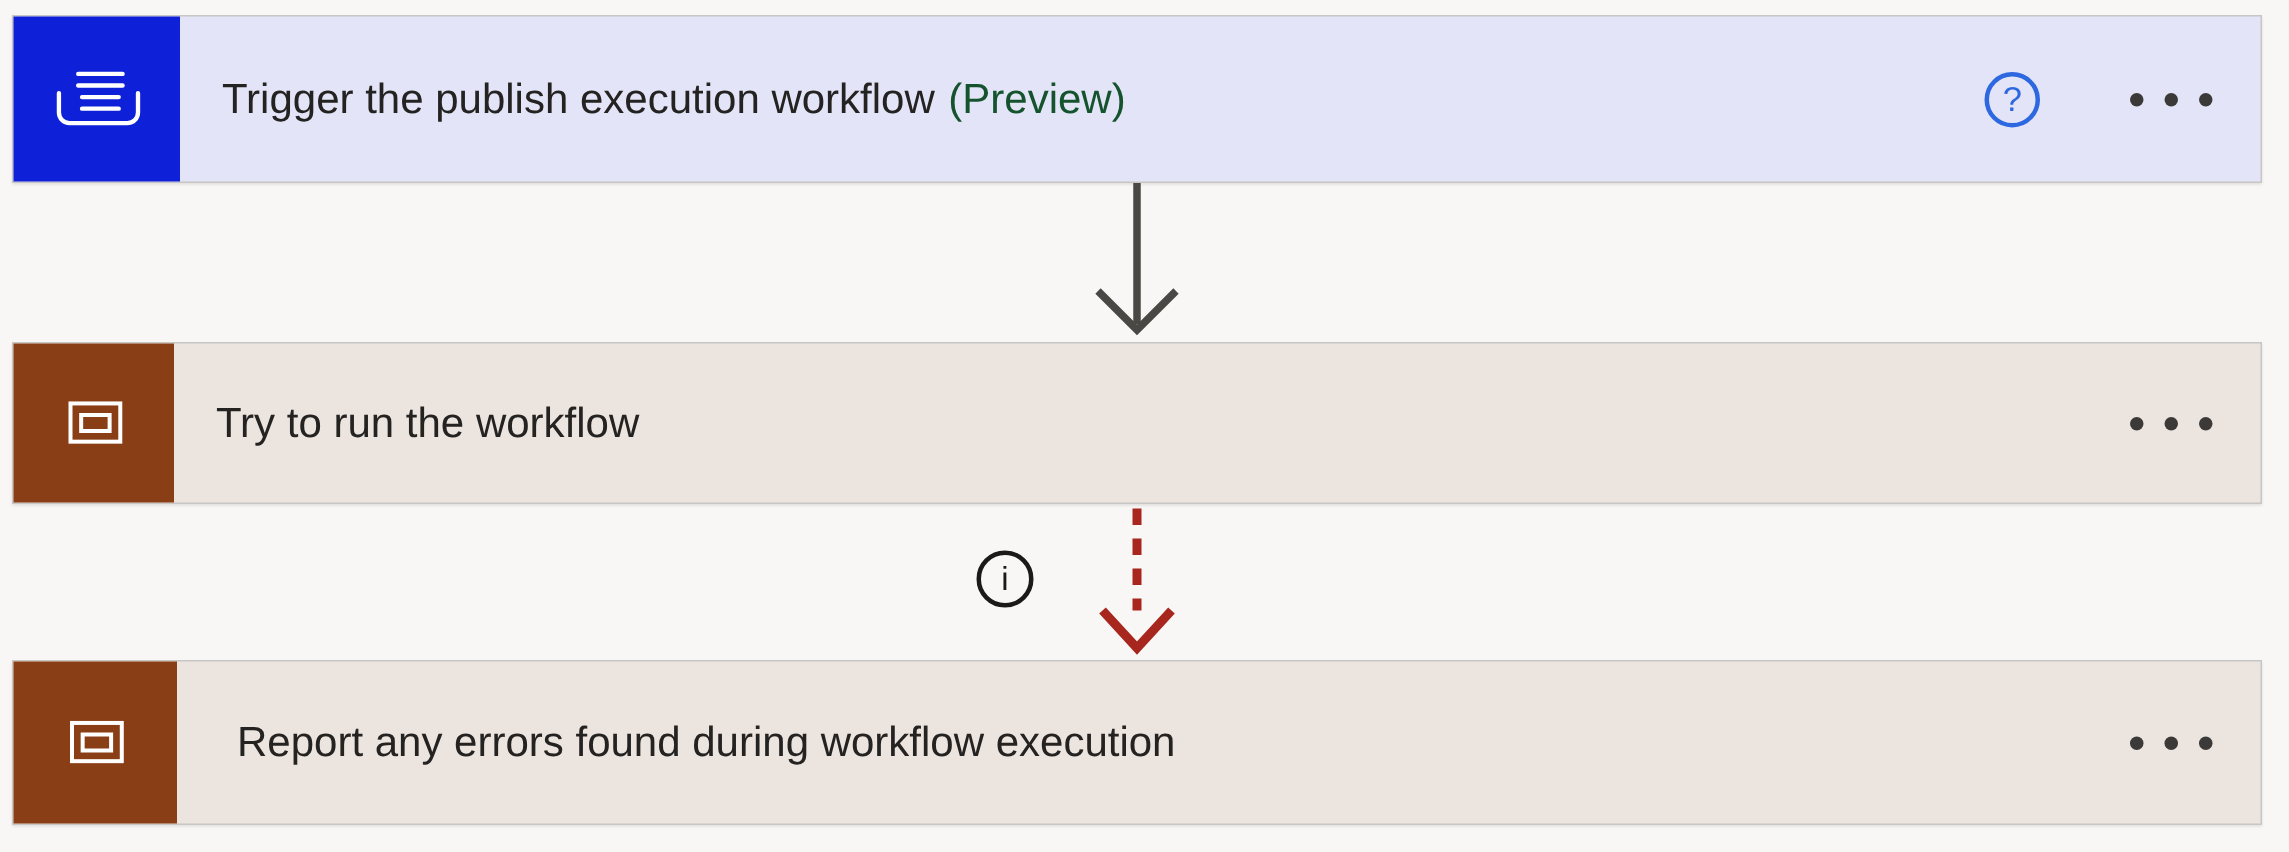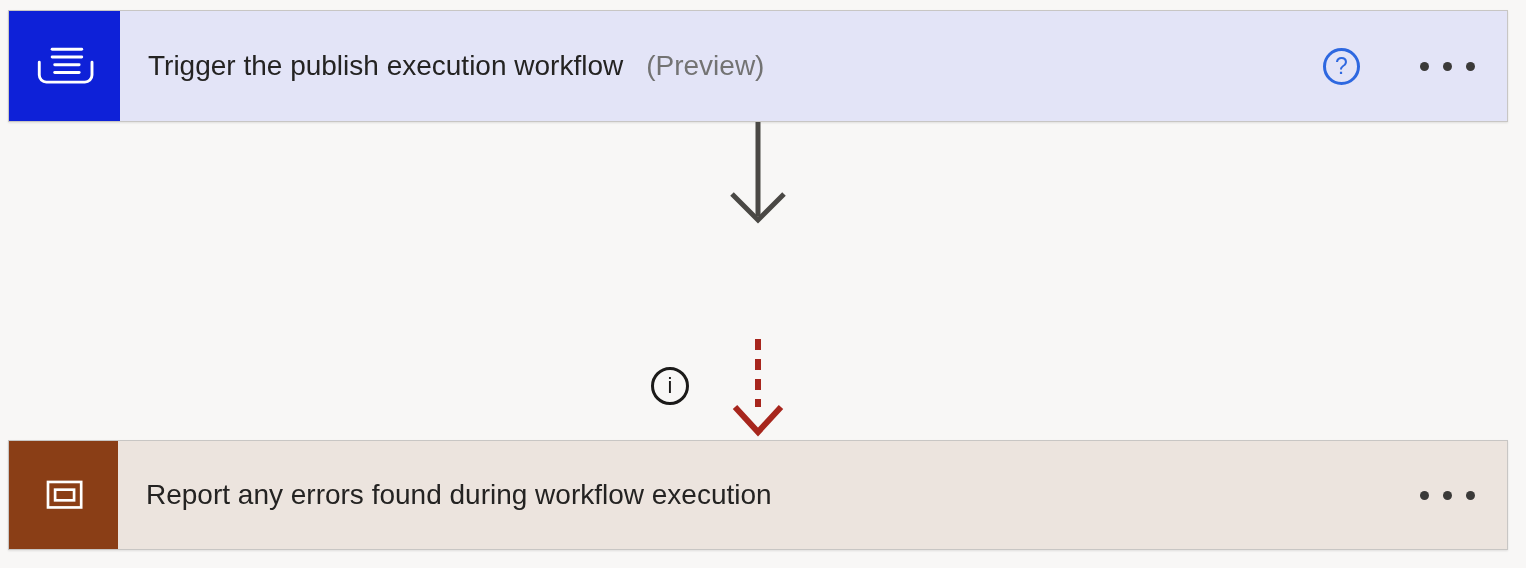--- a/index.html
+++ b/index.html
@@ -17,21 +17,21 @@
     left: 8px;
     width: 1500px;
     display: flex;
     align-items: stretch;
     border: 1px solid #c8c6c4;
     box-shadow: 0 1px 2px rgba(0,0,0,0.10);
     cursor: pointer;
   }
   .card-trigger { top: 10px; height: 112px; background: #e3e4f7; }
   .card-scope-1 { top: 228px; height: 108px; background: #ece4de; }
-  .card-scope-2 { top: 440px; height: 110px; background: #ece4de; }
+  .card-scope-2 { top: 440px; height: 110px; background: #ece4de; gap: 12px; }
 
   .icon-box {
     flex: 0 0 auto;
     display: flex;
     align-items: center;
     justify-content: center;
     height: 100%;
   }
   .card-trigger .icon-box { width: 111px; background: #0e21d8; }
   .card-scope-1 .icon-box { width: 107px; background: #8a3e16; }
@@ -46,22 +46,22 @@
     min-width: 0;
   }
   .card-title {
     font-size: 28px;
     color: #242322;
     white-space: nowrap;
     overflow: hidden;
     flex: 1 1 auto;
   }
   .preview-badge {
-    color: #737373;
-    margin-left: 23px;
+    color: #14532d;
+    margin-left: 9px;
   }
 
   .help-btn {
     flex: 0 0 auto;
     width: 37px; height: 37px;
     border: 3px solid #2e68e0;
     border-radius: 50%;
     color: #2e68e0;
     font-size: 23px;
     line-height: 1;
@@ -136,20 +136,40 @@
     </div>
   </div>
 
   <svg class="connector" style="left:716px; top:122px;" width="84" height="104" aria-hidden="true">
     <g stroke="#4a4845" stroke-width="5" fill="none">
       <line x1="42" y1="0" x2="42" y2="94"></line>
       <polyline points="16,72 42,98 68,72"></polyline>
     </g>
   </svg>
 
+  <div class="card card-scope-1">
+    <div class="icon-box">
+      <svg width="64" height="64" viewBox="0 0 108 108" aria-hidden="true">
+        <g stroke="#ffffff" stroke-width="4.5" fill="none">
+          <rect x="27" y="32" width="56" height="43"></rect>
+          <rect x="39" y="45" width="32" height="18"></rect>
+        </g>
+      </svg>
+    </div>
+    <div class="card-body">
+      <div class="card-title">
+        <span>Try to run the workflow</span>
+      </div>
+      <div class="more-btn">
+        <span class="dot"></span>
+        <span class="dot"></span>
+        <span class="dot"></span>
+      </div>
+    </div>
+  </div>
 
   <div class="info-badge">
     <span>i</span>
   </div>
 
   <svg class="connector" style="left:716px; top:337px;" width="84" height="101" aria-hidden="true">
     <g stroke="#a7261d" stroke-width="6" fill="none">
       <line x1="42" y1="2" x2="42" y2="70" stroke-dasharray="11 9"></line>
       <polyline points="19,70 42,95 65,70"></polyline>
     </g>

